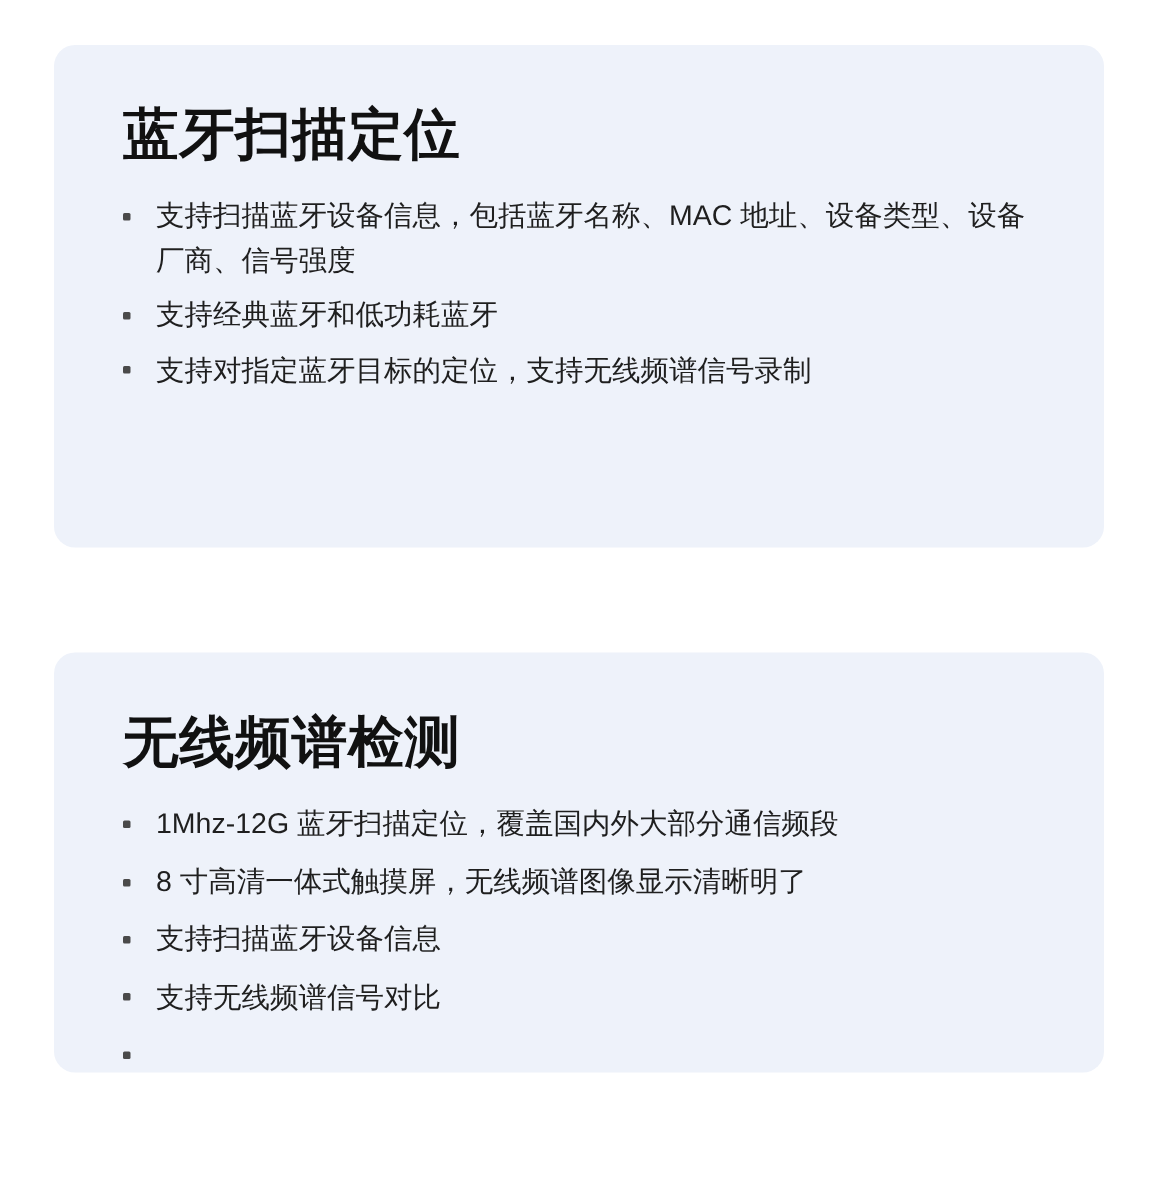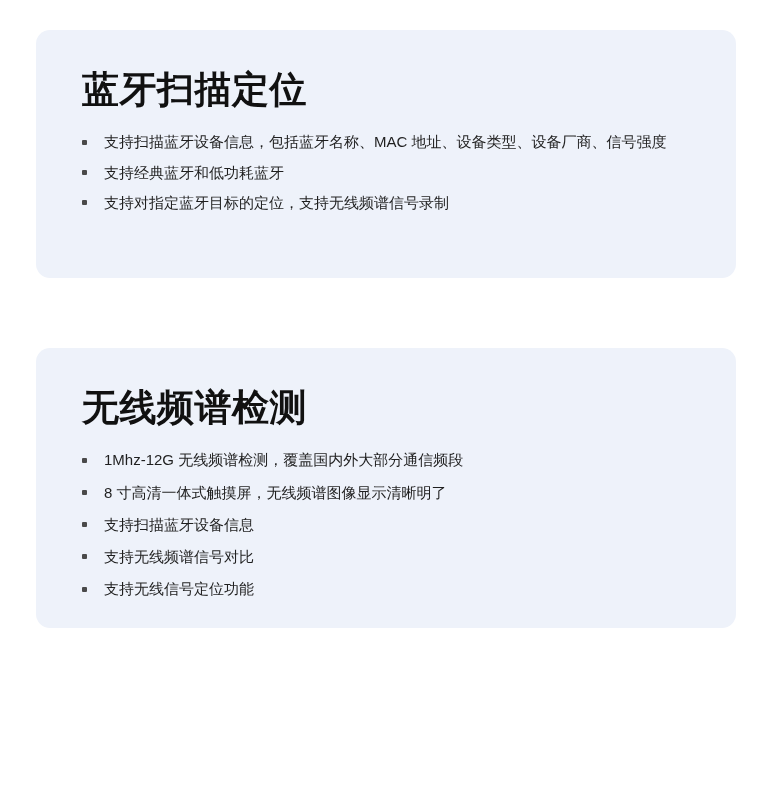--- a/index.html
+++ b/index.html
@@ -21,21 +21,21 @@
     box-sizing: border-box;
     padding: 30px 36px 0 36px;
   }
   .card {
     background: #eef2fa;
     border-radius: 14px;
     box-sizing: border-box;
     padding: 30px 34px 28px 34px;
   }
   .card-1 {
-    height: 248px;
+    height: 335px;
   }
   .spacer {
     height: 70px;
   }
   .card-2 {
     height: 280px;
   }
   .card-title {
     font-size: 37px;
     font-weight: bold;
@@ -45,21 +45,21 @@
     line-height: 1.2;
   }
   ul.bullets {
     list-style: none;
     margin: 0;
     padding: 0;
   }
   ul.bullets li {
     position: relative;
     padding-left: 34px;
-    font-size: 15px;
+    font-size: 19px;
     line-height: 1.55;
     color: #1f1f1f;
     margin-bottom: 7px;
   }
   ul.bullets li .dot {
     position: absolute;
     left: 12px;
     top: 0.62em;
     width: 5px;
     height: 5px;
@@ -93,34 +93,33 @@
     </ul>
   </section>
 
   <div class="spacer"></div>
 
   <section class="card card-2">
     <h2 class="card-title">无线频谱检测</h2>
     <ul class="bullets">
       <li>
         <span class="dot"></span>
-        <span>1Mhz-12G 无线频谱检测，覆盖国内外大部分通信频段</span>
+        <span>1Mhz-12G 蓝牙扫描定位，覆盖国内外大部分通信频段</span>
       </li>
       <li>
         <span class="dot"></span>
         <span>8 寸高清一体式触摸屏，无线频谱图像显示清晰明了</span>
       </li>
       <li>
         <span class="dot"></span>
         <span>支持扫描蓝牙设备信息</span>
       </li>
       <li>
         <span class="dot"></span>
         <span>支持无线频谱信号对比</span>
       </li>
       <li>
         <span class="dot"></span>
-        <span>支持无线信号定位功能</span>
       </li>
     </ul>
   </section>
 
 </div>
 
 </body></html>

